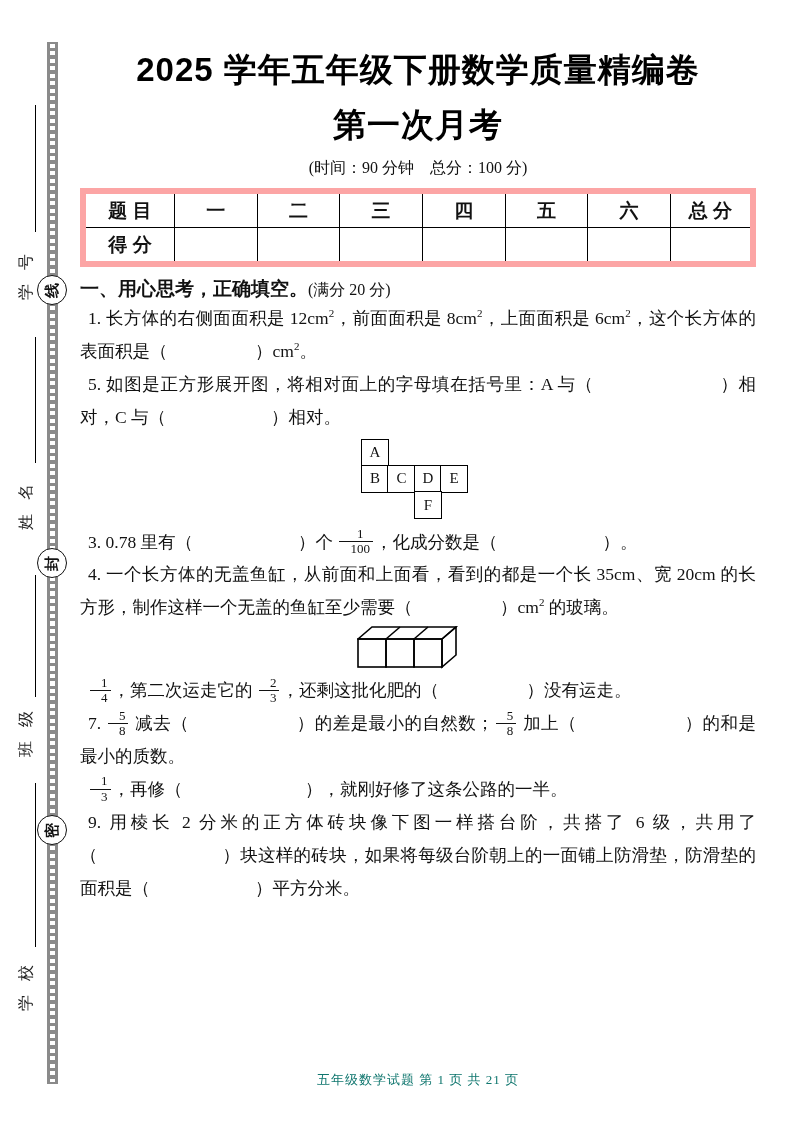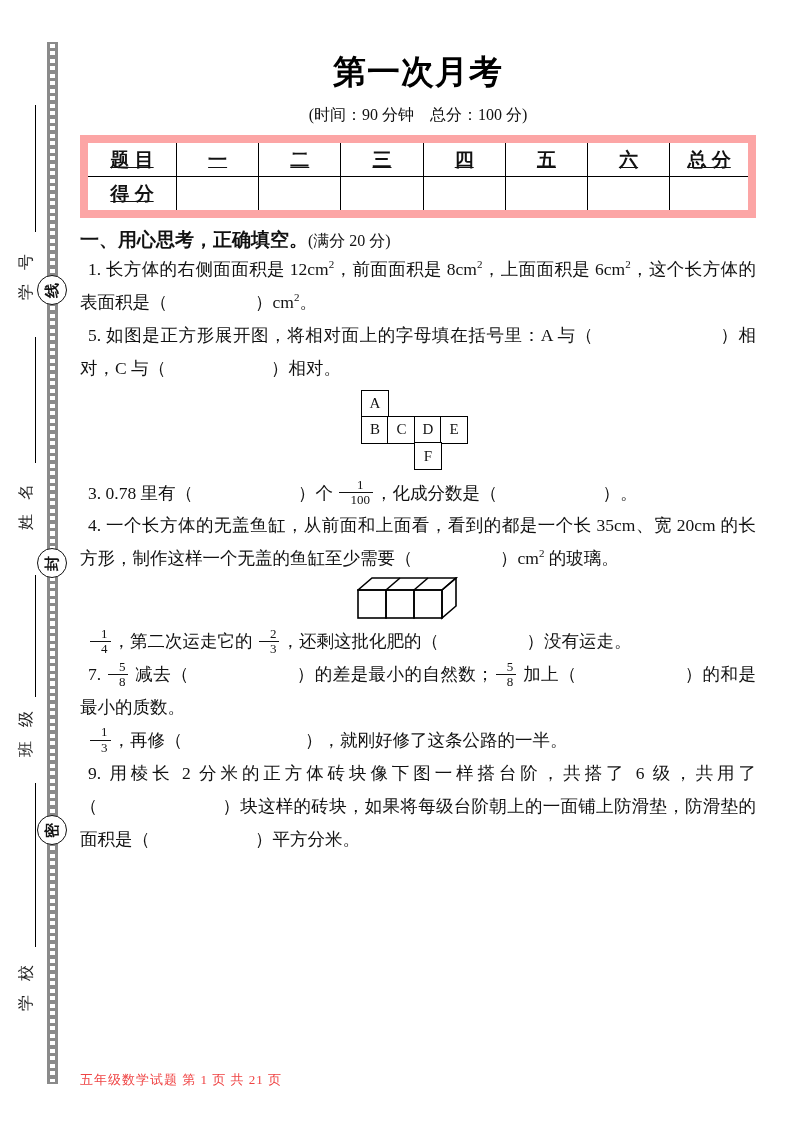--- a/index.html
+++ b/index.html
@@ -37,23 +37,22 @@
   .seal-1{top:275px;} .seal-2{top:548px;} .seal-3{top:815px;}
   
   .content{position:absolute;left:80px;top:40px;width:676px;z-index:3;}
   .title{
     font-family:"Liberation Sans","DejaVu Sans",sans-serif;font-weight:900;
     font-size:33px;text-align:center;margin:8px 0 2px;letter-spacing:1px;color:#000;
   }
   .title-2{margin-top:10px;}
   .meta{text-align:center;font-size:16px;margin:10px 0 9px;}
   table.score{
-    width:100%;border-collapse:collapse;table-layout:fixed;border:8px solid #fca5a5;
+    width:100%;border-collapse:collapse;table-layout:fixed;border:6px solid #fca5a5;
     font-family:"Liberation Sans","DejaVu Sans",sans-serif;
-    text-decoration:underline;
   }
   table.score td{
     border:1px solid #000;height:33px;text-align:center;vertical-align:middle;
     font-size:19px;font-weight:bold;padding:0;
   }
   table.score td.first{width:88px;}
   .sec-head{margin-top:9px;font-size:19px;}
   .sec-bold{font-family:"Liberation Sans","DejaVu Sans",sans-serif;font-weight:bold;}
   .sec-note{font-size:16px;}
   .q{
@@ -76,22 +75,22 @@
   }
   .cell-A{left:0;top:0;border-bottom-style:dashed;}
   .cell-B{left:0;top:26.4px;border-top-style:dashed;border-right-style:dashed;}
   .cell-C{left:26.4px;top:26.4px;border-left-style:dashed;border-right-style:dashed;}
   .cell-D{left:52.8px;top:26.4px;border-left-style:dashed;border-right-style:dashed;border-bottom-style:dashed;}
   .cell-E{left:79.2px;top:26.4px;border-left-style:dashed;}
   .cell-F{left:52.8px;top:52.8px;border-top-style:dashed;}
   
   .cubes{display:block;margin:2px auto 0;}
   .footer{
-    position:absolute;top:1071px;left:80px;width:676px;text-align:left;
-    font-size:13px;letter-spacing:1px;color:#ef4444;z-index:3;
+    position:absolute;top:1071px;left:80px;width:676px;text-align:center;
+    font-size:13px;letter-spacing:1px;color:#0f766e;z-index:3;
   }
 </style>
 </head>
 <body>
 
 <div class="page">
 
   <div class="seal-strip"></div>
   <div class="vline vline-1"></div>
   <div class="vline vline-2"></div>
@@ -108,20 +107,21 @@
     </div>
   <div class="seal-circle seal-2">
       <span>封</span>
     </div>
   <div class="seal-circle seal-3">
       <span>密</span>
     </div>
 
   <div class="content">
 
+    <div class="title">2025 学年五年级下册数学质量精编卷</div>
     <div class="title title-2">第一次月考</div>
     <div class="meta">(时间：90 分钟　总分：100 分)</div>
 
     <table class="score">
       <tbody>
           <tr>
         <td class="first">题 目</td>
         <td>一</td>
         <td>二</td>
         <td>三</td>

